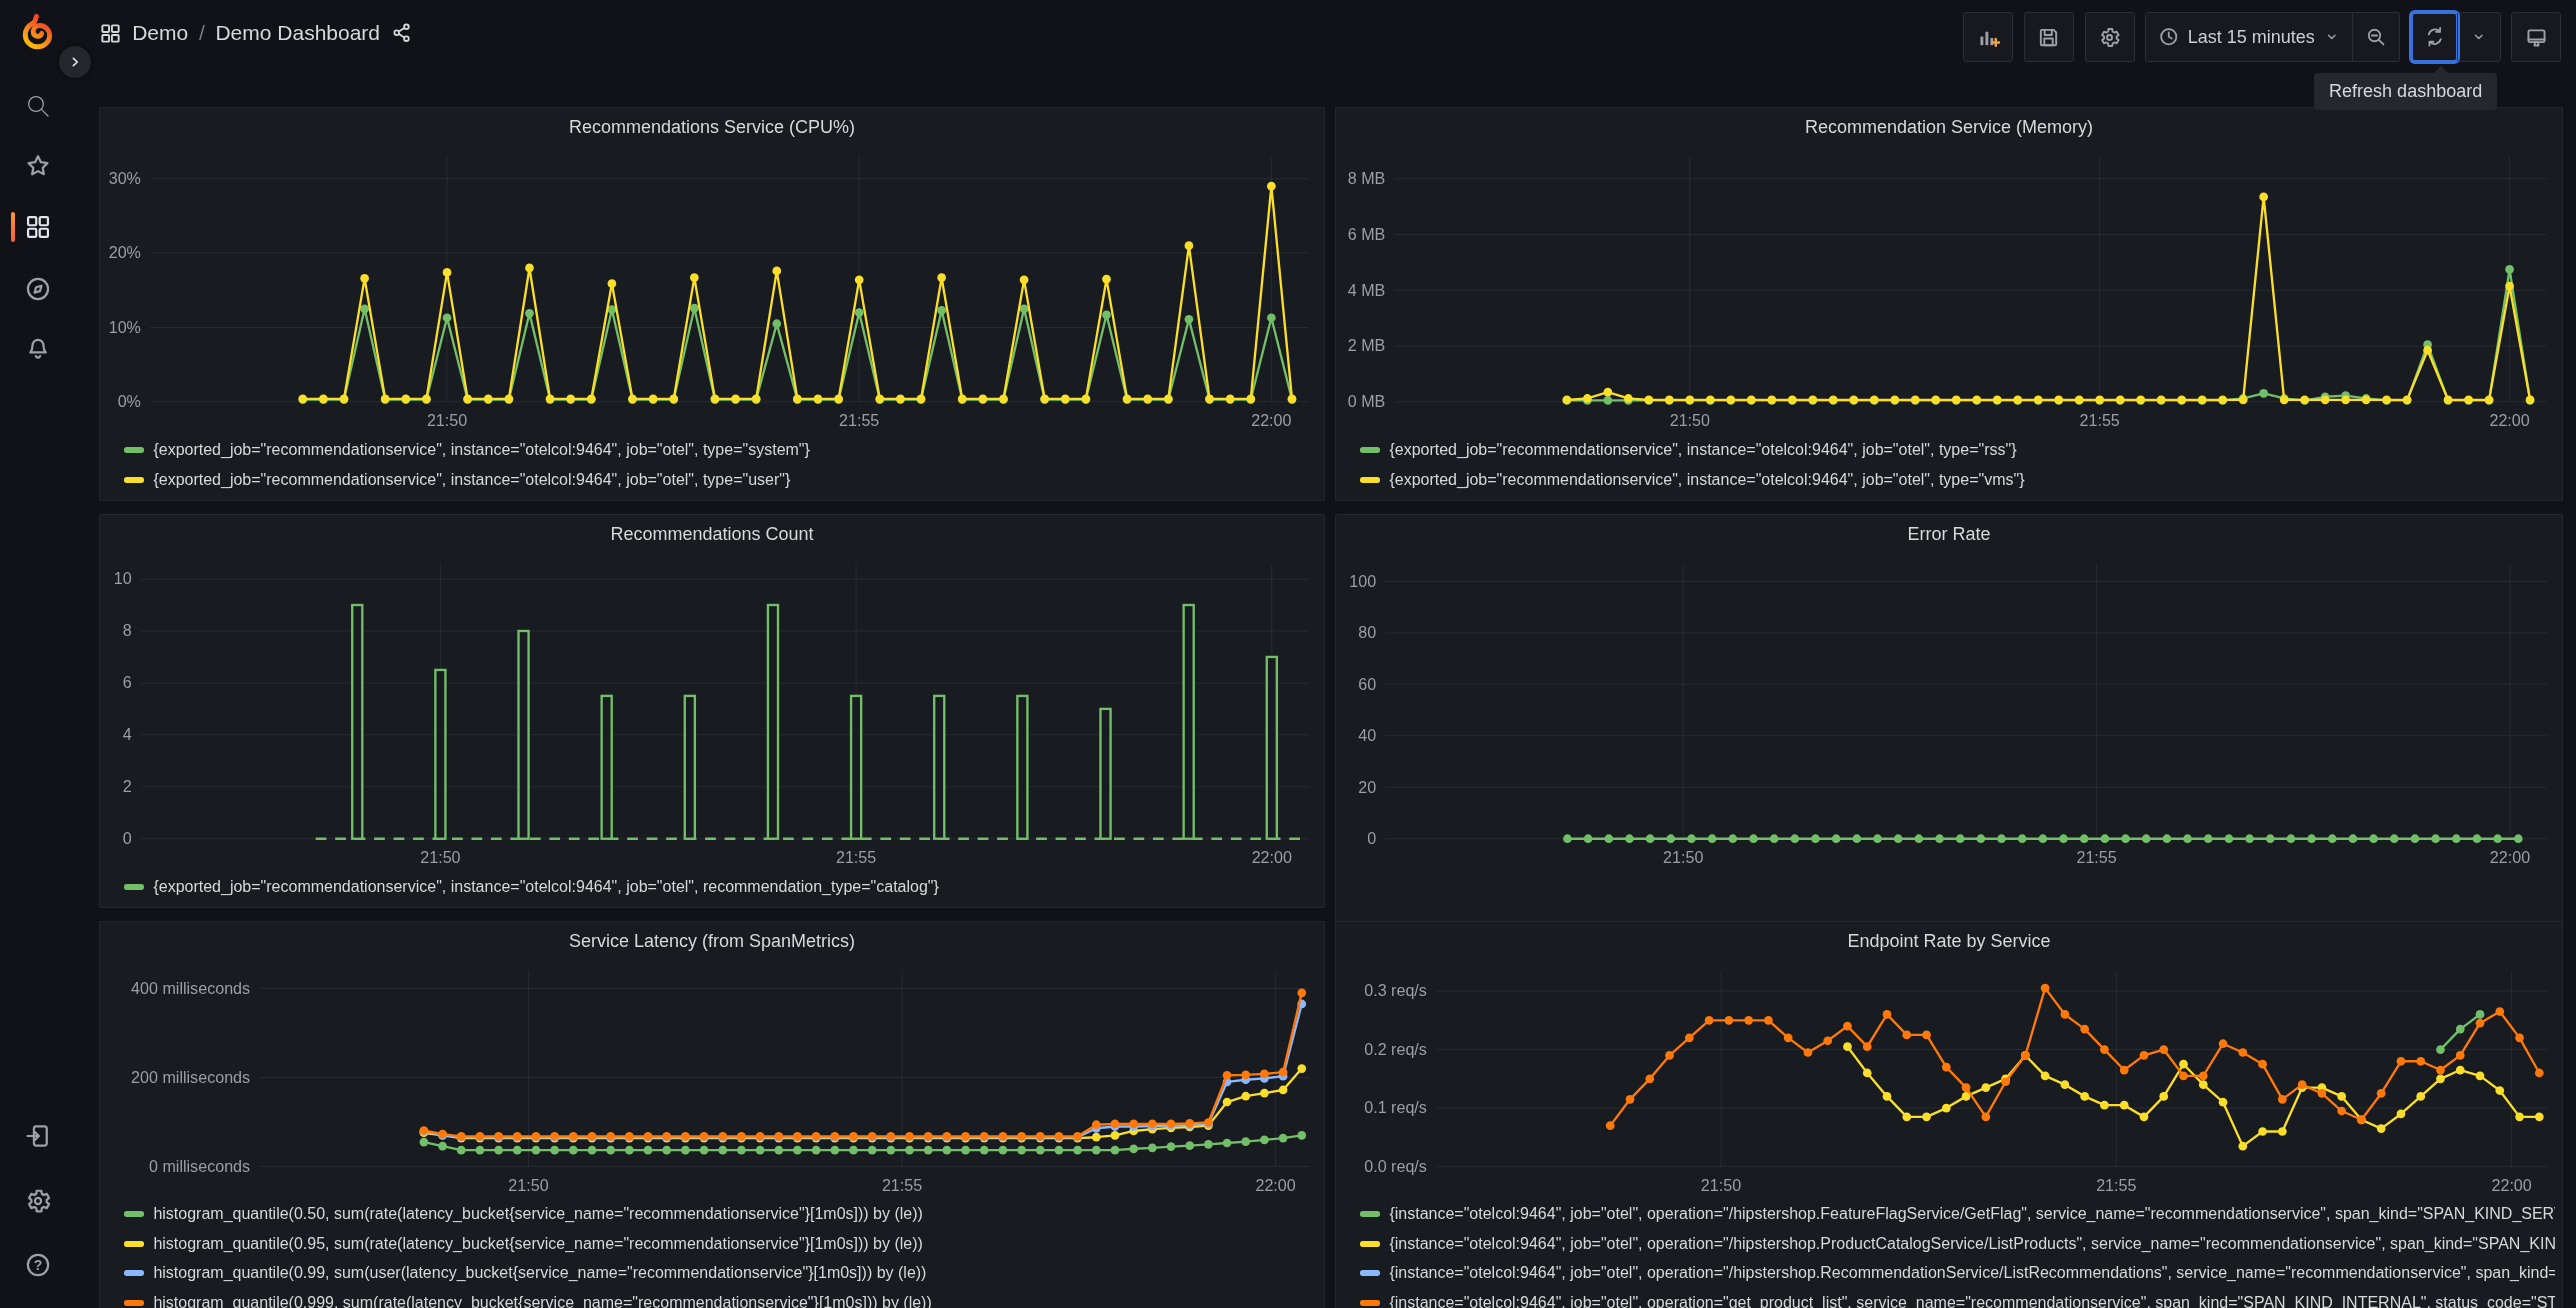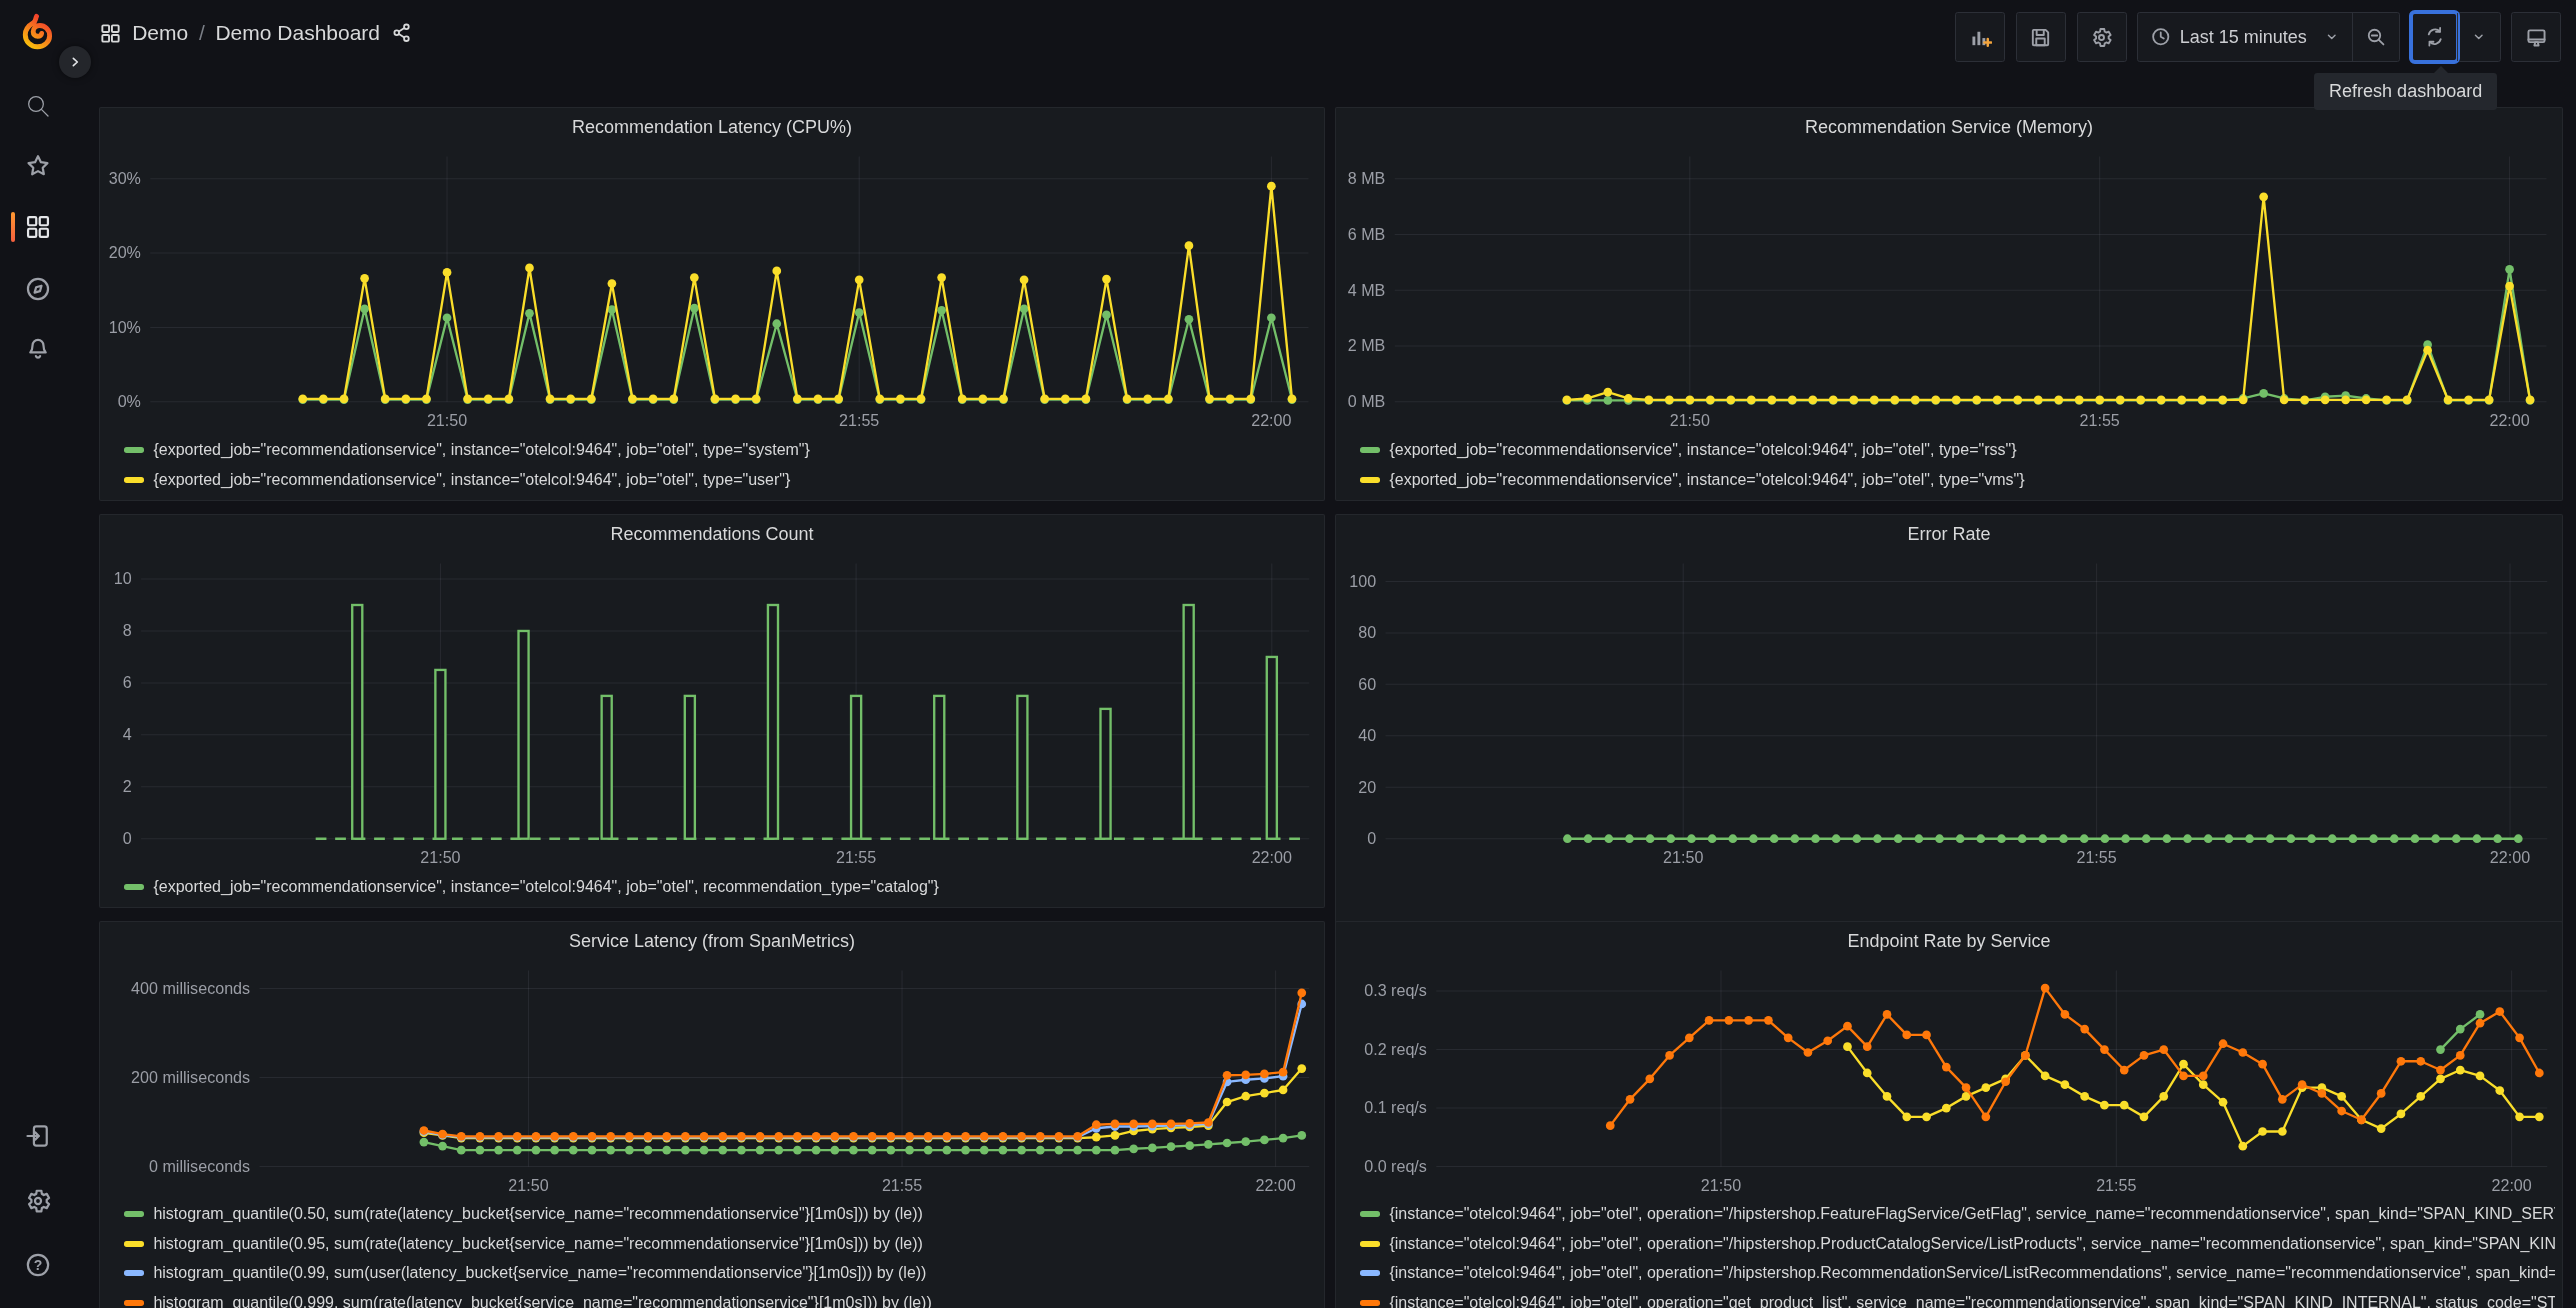--- a/index.html
+++ b/index.html
@@ -29,21 +29,21 @@
 
   
   .toolbar { position:absolute; right:14.8px; top:12px; display:flex; align-items:center; gap:10.7px; }
   .tbtn { height:50px; min-width:50px; background:#17191E; border:0.7px solid #2C2F37; border-radius:2.7px;
     display:flex; align-items:center; justify-content:center; cursor:pointer; padding:0 10.7px; }
   .tbtn svg { width:23px; height:23px; fill:none; stroke:#9DA0A8; stroke-width:2; stroke-linecap:round; stroke-linejoin:round; }
   .tgroup { display:flex; align-items:stretch; height:50px; background:#17191E; border:0.7px solid #2C2F37; border-radius:2.7px; }
   .tgroup .seg { display:flex; align-items:center; padding:0 12px; cursor:pointer; }
   .tgroup .seg + .seg { border-left:0.7px solid #2C2F37; }
   .tgroup svg { width:21.5px; height:21.5px; fill:none; stroke:#9DA0A8; stroke-width:2; stroke-linecap:round; stroke-linejoin:round; }
-  .time-label { font-size:18px; color:#CDCED2; margin:0 16px 0 8px; white-space:nowrap; }
+  .time-label { font-size:18px; color:#CDCED2; margin:0 8px 0 8px; white-space:nowrap; }
   .seg.focus-ring { outline:4px solid #3871DC; outline-offset:-1.3px; border-radius:2.7px; }
   .caret svg { width:17.5px; height:17.5px; }
 
   
   .tooltip { position:absolute; top:73px; right:79px; background:#24272D; border-radius:3.4px;
     padding:8px 14.8px; font-size:18px; color:#D8D9DA; z-index:20; white-space:nowrap; }
   .tooltip .arrow { position:absolute; top:-7.4px; right:48px; width:0; height:0;
     border-left:8px solid transparent; border-right:8px solid transparent; border-bottom:8px solid #24272D; }
 
   
@@ -221,21 +221,21 @@
     </div>
   </div>
 </div>
 
 <div class="tooltip">
   <div class="arrow"></div>
   <span>Refresh dashboard</span>
 </div>
 
 <div class="panel" style="left:99px;top:107px;width:1226px;height:394px">
-  <div class="panel-title">Recommendation Latency (CPU%)</div>
+  <div class="panel-title">Recommendations Service (CPU%)</div>
   <div class="chart">
       <svg viewBox="0 0 1823 428" width="1224" height="287">
         <line x1="516.3565836298933" y1="14" x2="516.3565836298933" y2="380" stroke="rgba(204,204,220,0.09)" stroke-width="1.5"></line>
         <text x="516.3565836298933" y="416" text-anchor="middle" font-size="24" fill="#9B9EA6" font-family="Liberation Sans, sans-serif">21:50</text>
         <line x1="1131.0185053380783" y1="14" x2="1131.0185053380783" y2="380" stroke="rgba(204,204,220,0.09)" stroke-width="1.5"></line>
         <text x="1131.0185053380783" y="416" text-anchor="middle" font-size="24" fill="#9B9EA6" font-family="Liberation Sans, sans-serif">21:55</text>
         <line x1="1745.6804270462635" y1="14" x2="1745.6804270462635" y2="380" stroke="rgba(204,204,220,0.09)" stroke-width="1.5"></line>
         <text x="1745.6804270462635" y="416" text-anchor="middle" font-size="24" fill="#9B9EA6" font-family="Liberation Sans, sans-serif">22:00</text>
         <line x1="73.8" y1="380" x2="1801" y2="380" stroke="rgba(204,204,220,0.09)" stroke-width="1.5"></line>
         <text x="59.8" y="388" text-anchor="end" font-size="24" fill="#9B9EA6" font-family="Liberation Sans, sans-serif">0%</text>

